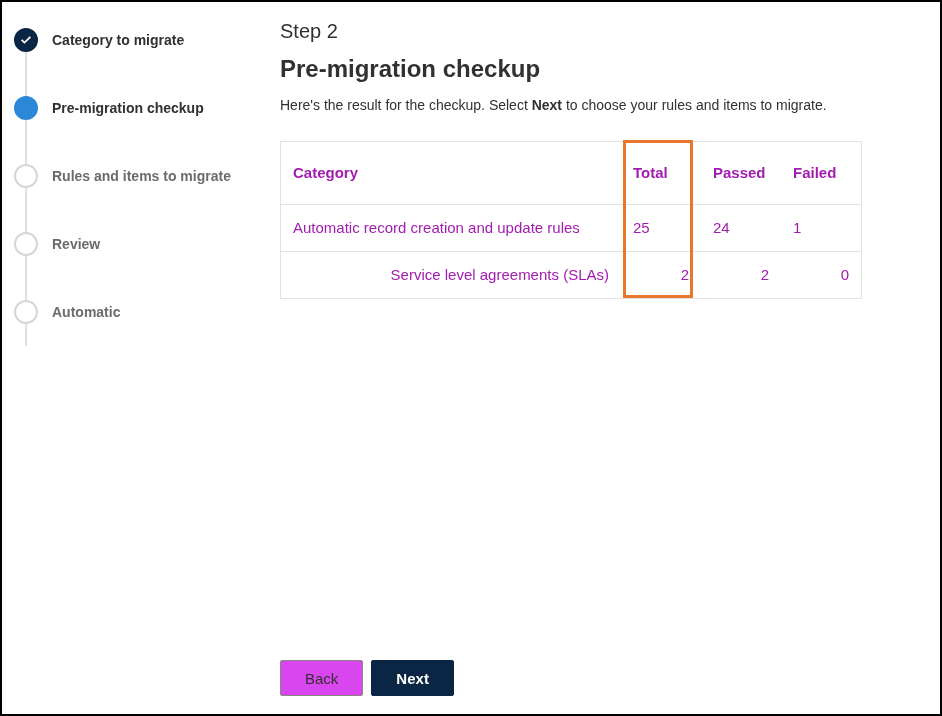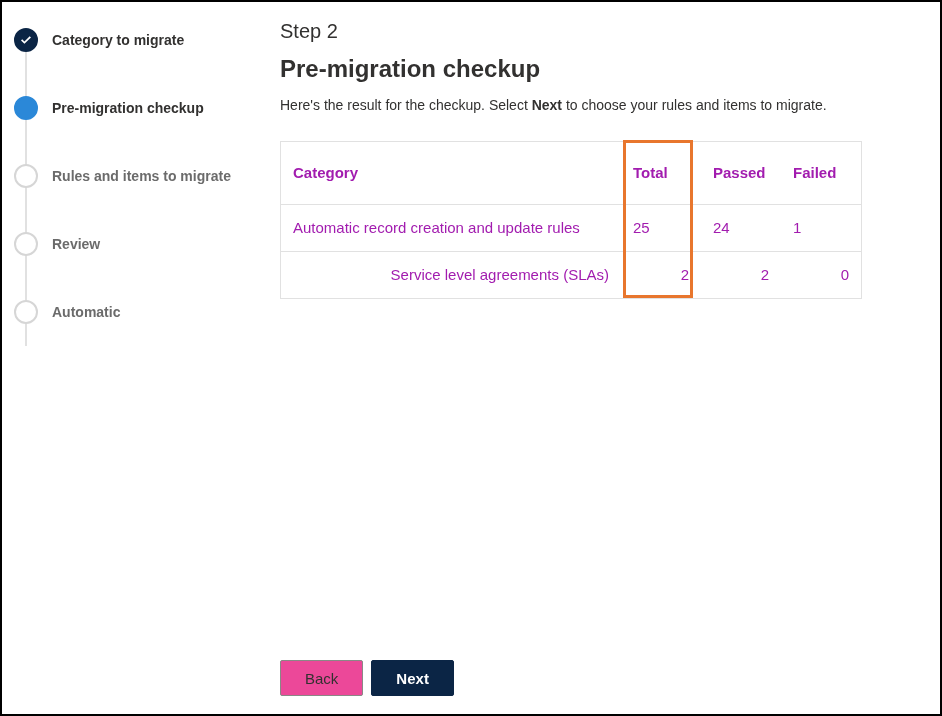--- a/index.html
+++ b/index.html
@@ -143,21 +143,21 @@
     }
     .btn {
       height: 36px;
       padding: 0 24px;
       font-size: 15px;
       font-family: inherit;
       border-radius: 2px;
       cursor: pointer;
     }
     .btn-secondary {
-      background: #ec4899;
+      background: #d946ef;
       color: #323130;
       border: 1px solid #8a8886;
     }
     .btn-primary {
       background: #0b2545;
       color: #fff;
       border: 1px solid #0b2545;
       font-weight: 600;
     }
   </style>

